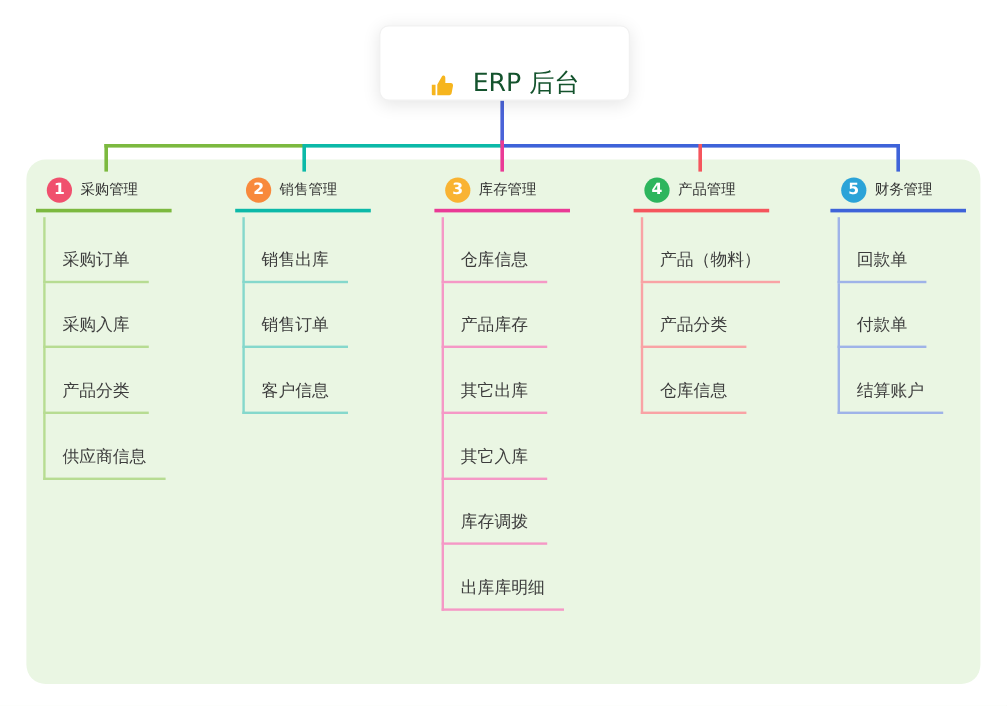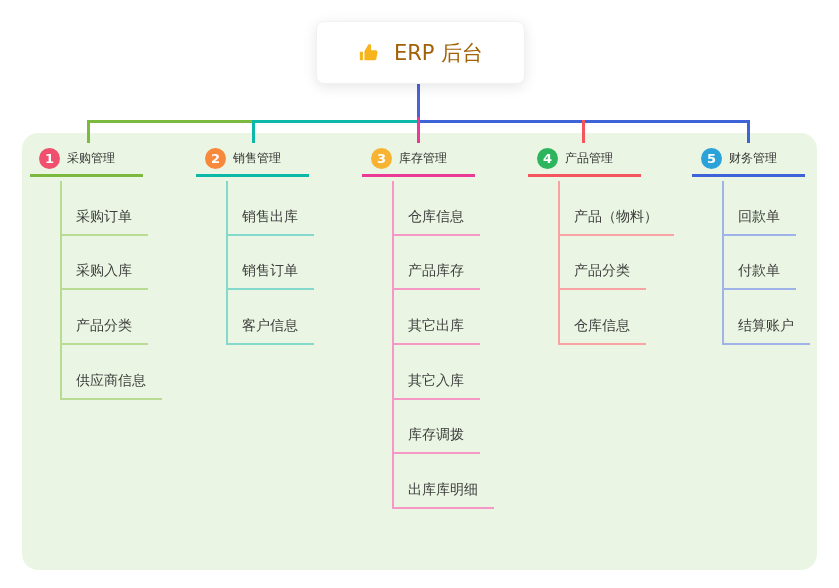--- a/index.html
+++ b/index.html
@@ -19,24 +19,24 @@
   }
   
   .root-node{
     position:absolute;
     left:316px;top:21px;
     width:207px;height:61px;
     background:#ffffff;
     border:1px solid #f1f1f1;
     border-radius:8px;
     box-shadow:0 3px 14px rgba(0,0,0,.10);
-    display:flex;align-items:center;justify-content:center;
+    display:flex;align-items:flex-end;justify-content:center;
     gap:14px;
     font-size:21px;
-    color:#a16207;
+    color:#14532d;
     font-weight:500;
     z-index:3;
   }
   .root-node .thumb{display:flex;align-items:center;}
   
   .v-line,.h-line{position:absolute;z-index:1;}
   .root-connector{
     position:absolute;
     left:417px;top:81px;width:3px;height:42px;
     z-index:1;
@@ -58,21 +58,21 @@
     background:var(--badge);
     color:#fff;font-size:13px;font-weight:bold;
     display:flex;align-items:center;justify-content:center;
     line-height:1;
   }
   .branch-label{
     font-size:12px;color:#333;font-weight:500;white-space:nowrap;
   }
   .children{
     list-style:none;
-    margin:0 0 0 26px;padding:4px;
+    margin:0 0 0 2px;padding:4px;
   }
   .child{
     box-sizing:border-box;
     height:54.7px;
     width:fit-content;
     border-left:2px solid var(--light);
     border-bottom:2px solid var(--light);
     display:flex;align-items:flex-end;
     padding:0 16px 8px 14px;
     font-size:14px;color:#3d3d3d;

